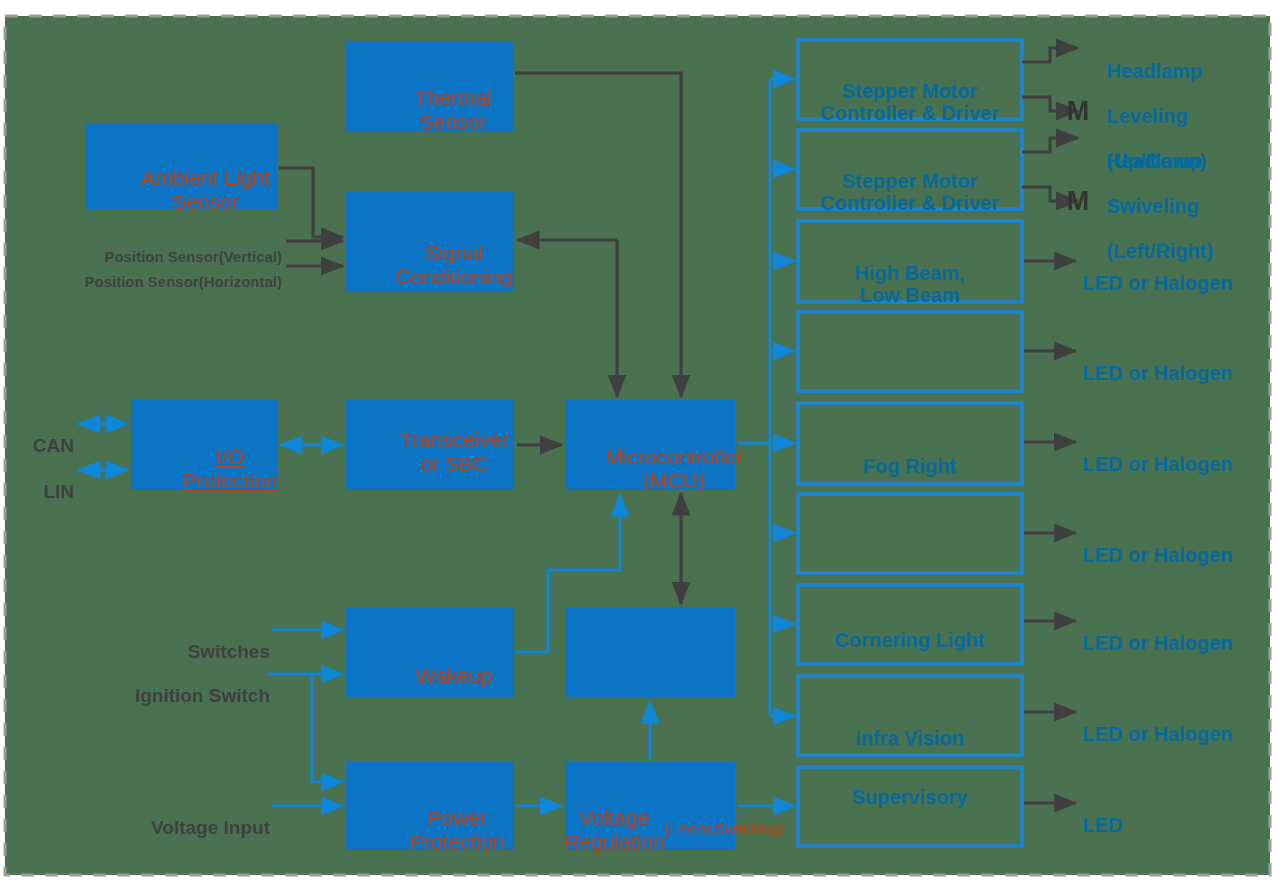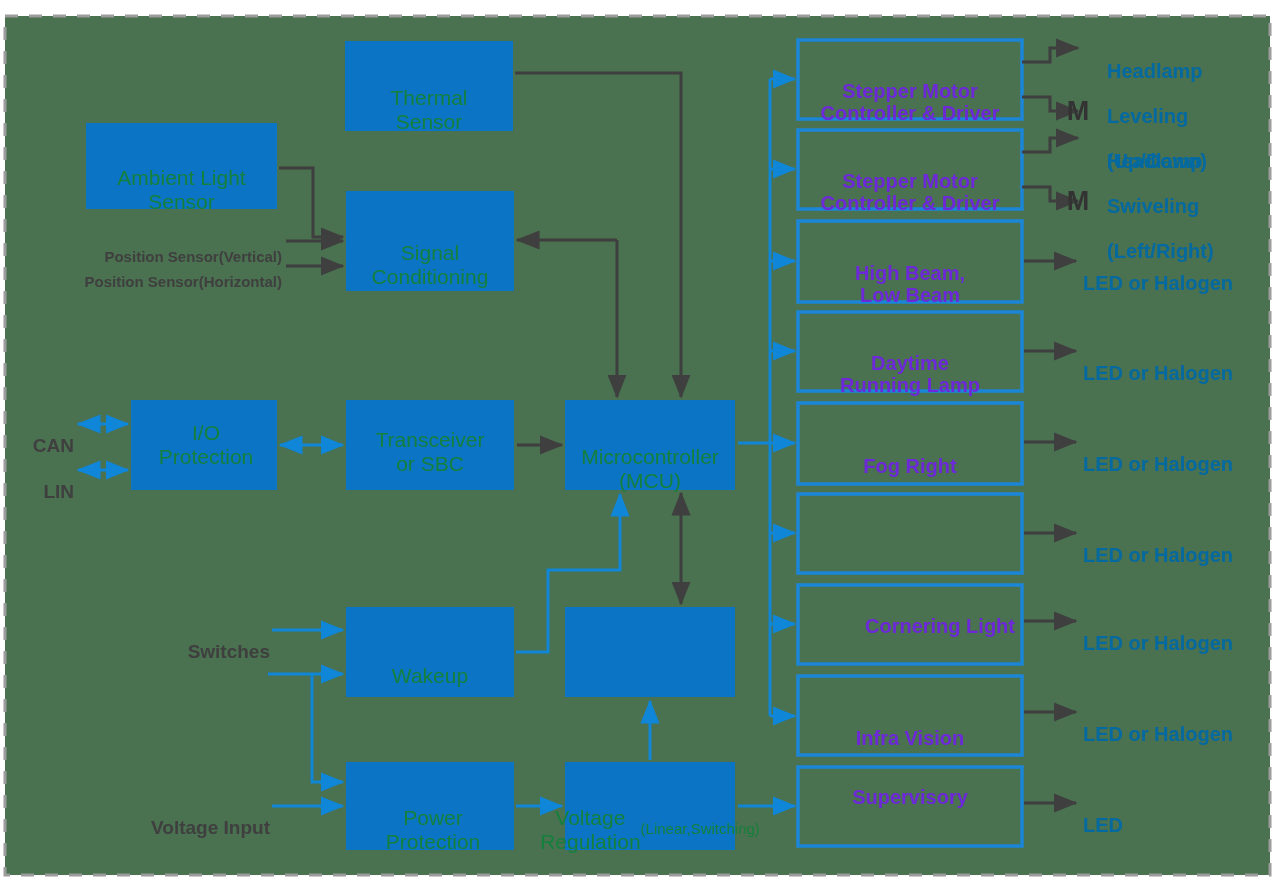--- a/index.html
+++ b/index.html
@@ -3,22 +3,22 @@
 <meta charset="utf-8">
 <style>
   html,body{margin:0;padding:0;background:#ffffff;}
   body{font-family:"Liberation Sans",sans-serif;}
   #stage{position:relative;width:1280px;height:892px;background:#ffffff;overflow:hidden;}
   #canvas{position:absolute;left:0;top:0;width:1280px;height:892px;}
   .blk-fill-label,.blk-out-label,.ext-label,.side-label,.motor-label{
     position:absolute;text-align:center;line-height:1.12;
     white-space:pre-line;pointer-events:none;
   }
-  .blk-fill-label{color:#15803d;font-size:21px;}
-  .blk-out-label{color:#6d28d9;font-size:20px;font-weight:bold;}
+  .blk-fill-label{color:#c2410c;font-size:21px;margin-left:24px;}
+  .blk-out-label{color:#0369a1;font-size:20px;font-weight:bold;}
   .ext-label{color:#0369a1;font-size:20px;font-weight:bold;text-align:left;}
   .side-label{color:#3f3f3f;font-size:19px;font-weight:bold;text-align:right;}
   .small-side{font-size:15px;}
   .sub-line{font-size:15px;display:block;}
   .motor-label{color:#333333;font-size:27px;font-weight:bold;}
   .ctr{display:flex;align-items:center;justify-content:center;height:100%;}
   .lft{display:flex;align-items:center;justify-content:flex-start;height:100%;}
   .rgt{display:flex;align-items:center;justify-content:flex-end;height:100%;}
 </style>
 </head>
@@ -143,21 +143,21 @@
 Sensor</span>
   </div>
   <div class="blk-fill-label" style="left:86px;top:123px;width:191px;height:86px;">
     <span class="ctr">Ambient Light
 Sensor</span>
   </div>
   <div class="blk-fill-label" style="left:346px;top:191px;width:168px;height:100px;">
     <span class="ctr">Signal
 Conditioning</span>
   </div>
-  <div class="blk-fill-label" style="left:131px;top:376px;width:150px;height:90px;">
+  <div class="blk-fill-label" style="left:131px;top:400px;width:150px;height:90px;text-decoration:underline;">
     <span class="ctr">I/O
 Protection</span>
   </div>
   <div class="blk-fill-label" style="left:346px;top:383px;width:168px;height:90px;">
     <span class="ctr">Transceiver
 or SBC</span>
   </div>
   <div class="blk-fill-label" style="left:565px;top:400px;width:170px;height:90px;">
     <span class="ctr">Microcontroller
 (MCU)</span>
@@ -182,28 +182,24 @@
 Controller &amp; Driver</span>
   </div>
   <div class="blk-out-label" style="left:798px;top:130px;width:224px;height:79px;">
     <span class="ctr">Stepper Motor
 Controller &amp; Driver</span>
   </div>
   <div class="blk-out-label" style="left:798px;top:221px;width:224px;height:81px;">
     <span class="ctr">High Beam,
 Low Beam</span>
   </div>
-  <div class="blk-out-label" style="left:798px;top:312px;width:224px;height:79px;">
-    <span class="ctr">Daytime
-Running Lamp</span>
-  </div>
   <div class="blk-out-label" style="left:798px;top:403px;width:224px;height:81px;">
     <span class="ctr">Fog Right</span>
   </div>
-  <div class="blk-out-label" style="left:798px;top:571px;width:224px;height:65px;padding-left:30px;">
+  <div class="blk-out-label" style="left:798px;top:585px;width:224px;height:65px;">
     <span class="ctr">Cornering Light</span>
   </div>
   <div class="blk-out-label" style="left:798px;top:676px;width:224px;height:79px;">
     <span class="ctr">Infra Vision</span>
   </div>
   <div class="blk-out-label" style="left:798px;top:735px;width:224px;height:79px;">
     <span class="ctr">Supervisory</span>
   </div>
 
   <div class="motor-label" style="left:1058px;top:64px;width:40px;height:34px;">
@@ -253,17 +249,20 @@
   </div>
   <div class="side-label" style="left:12px;top:411px;width:62px;height:26px;">
     <span class="rgt">CAN</span>
   </div>
   <div class="side-label" style="left:12px;top:457px;width:62px;height:26px;">
     <span class="rgt">LIN</span>
   </div>
   <div class="side-label" style="left:120px;top:617px;width:150px;height:26px;">
     <span class="rgt">Switches</span>
   </div>
+  <div class="side-label" style="left:90px;top:661px;width:180px;height:26px;">
+    <span class="rgt">Ignition Switch</span>
+  </div>
   <div class="side-label" style="left:105px;top:793px;width:165px;height:26px;">
     <span class="rgt">Voltage Input</span>
   </div>
 
 </div>
 
 </body></html>

